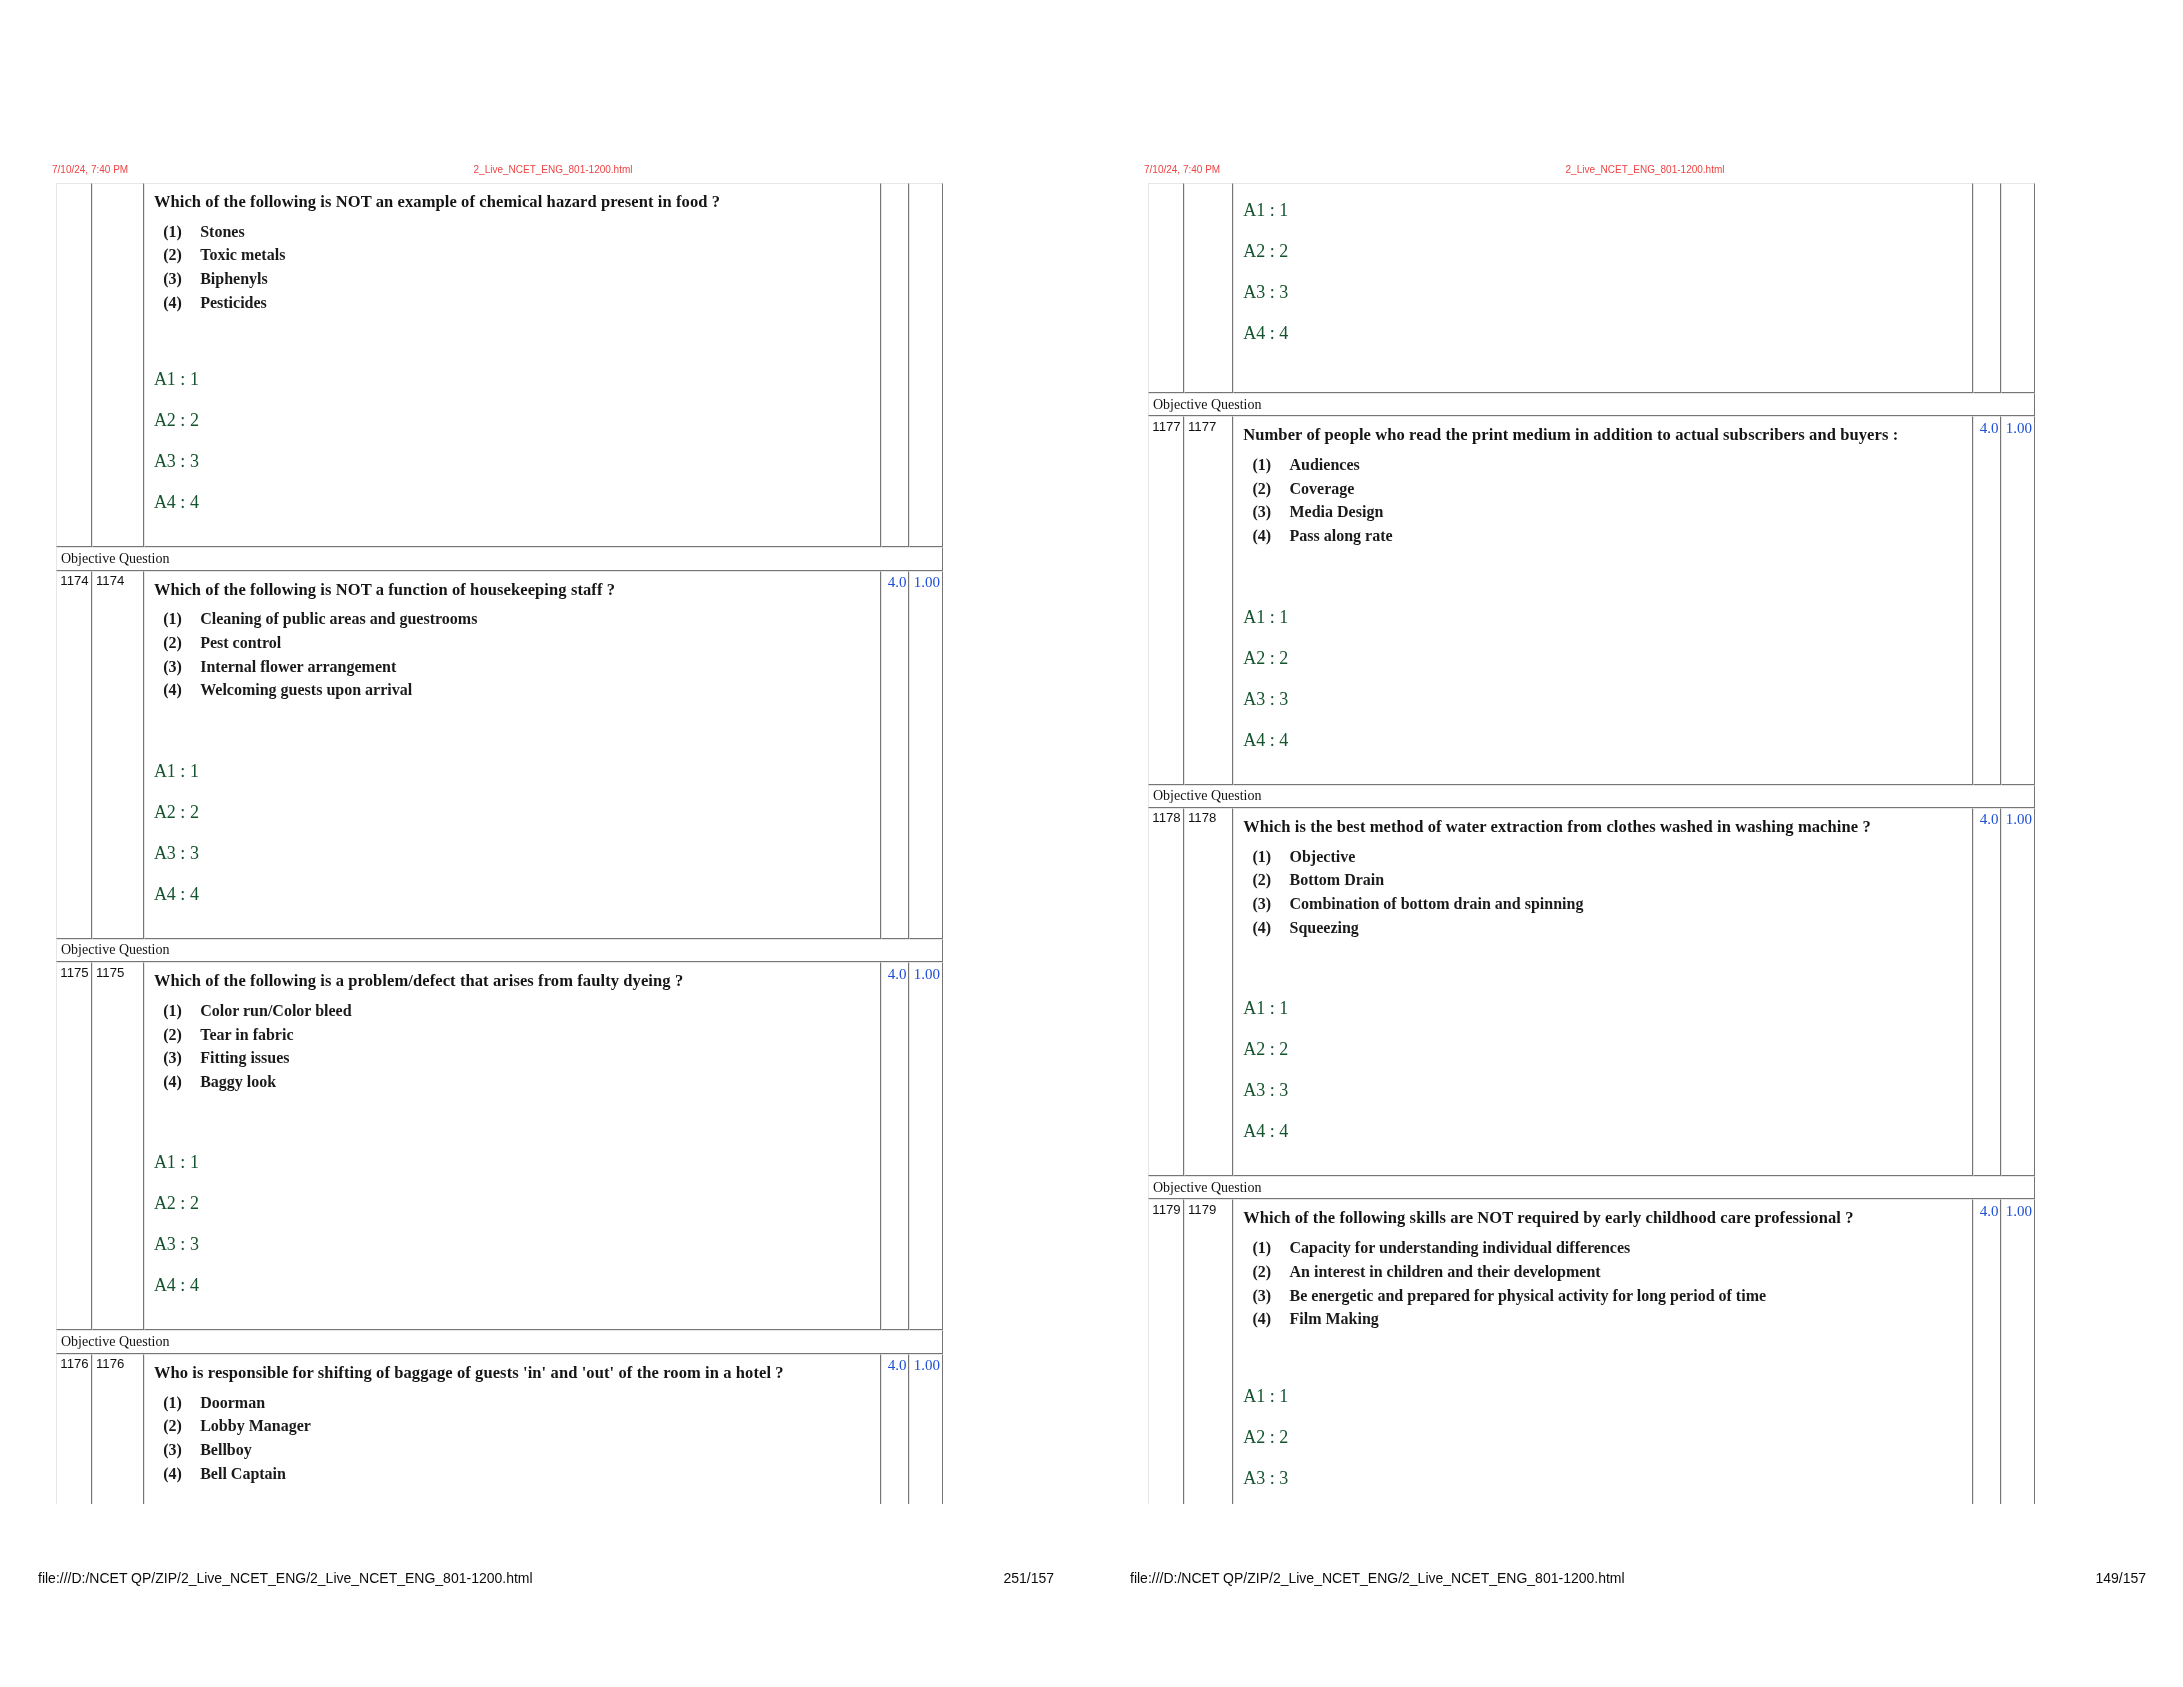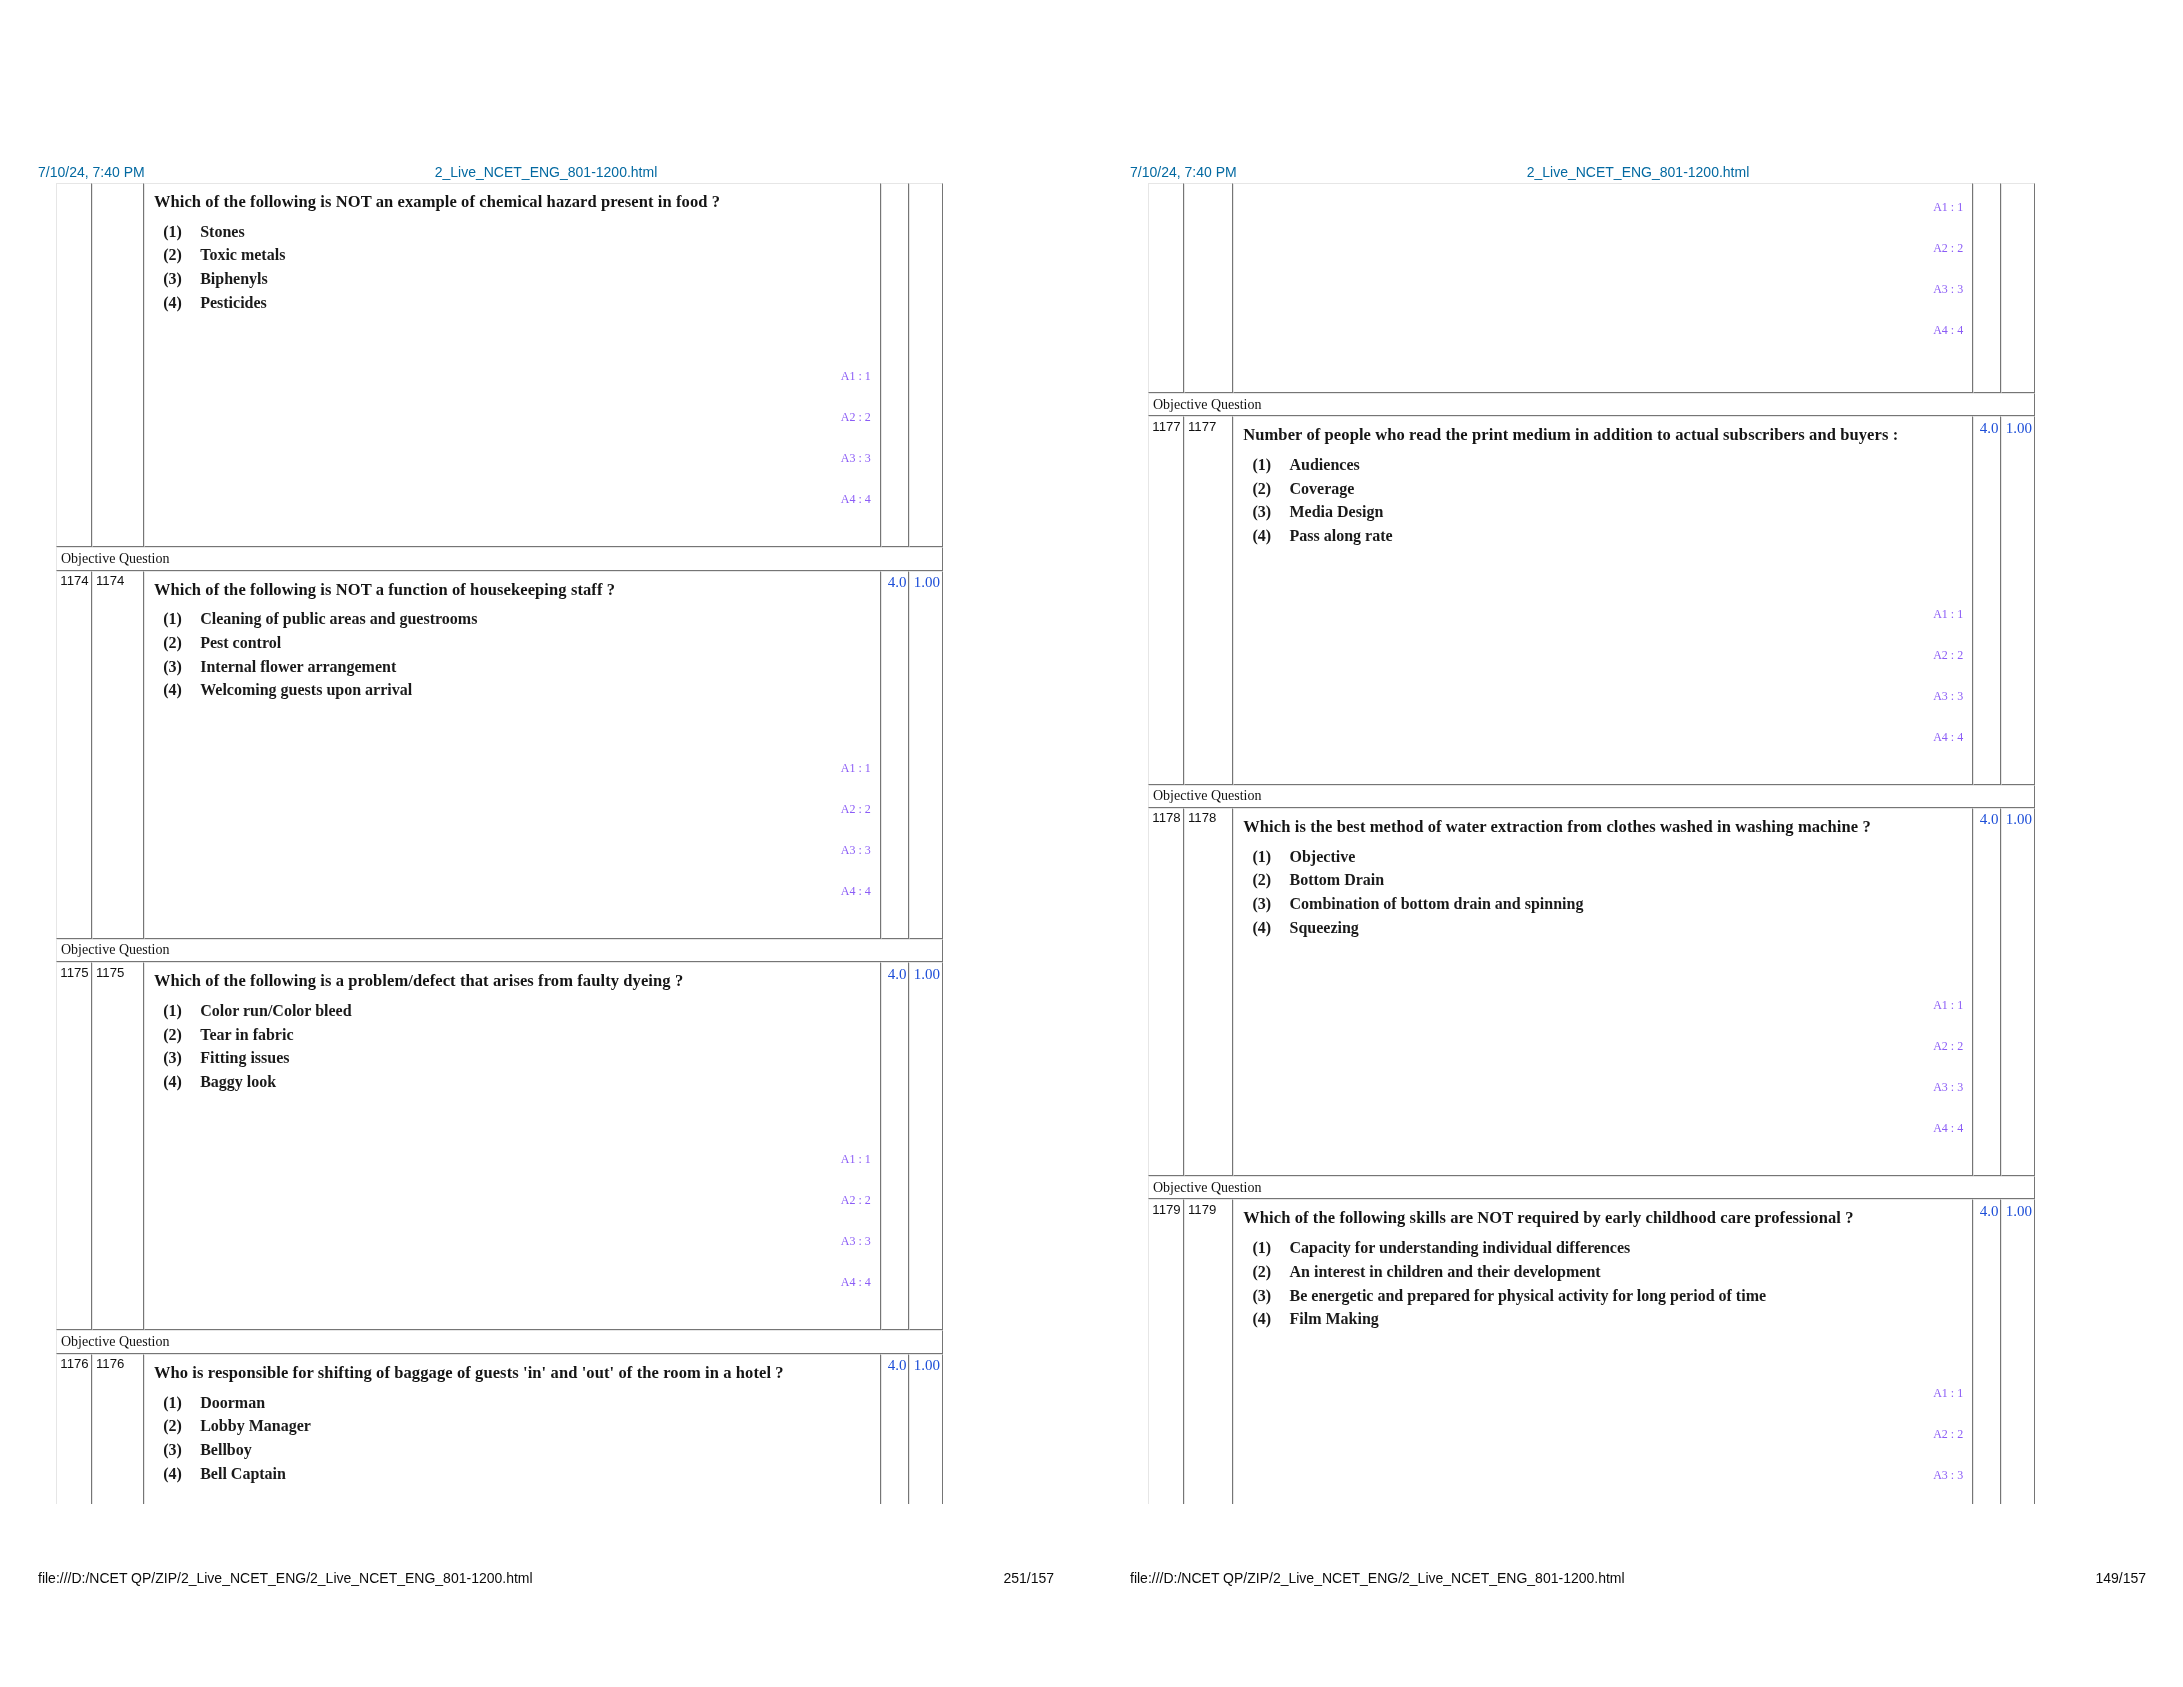--- a/index.html
+++ b/index.html
@@ -23,26 +23,26 @@
     height: 1687px;
     box-sizing: border-box;
   }
   .sheet-left  { left: 0; }
   .sheet-right { left: 1092px; }
 
   
   .page-head {
     position: absolute;
     top: 164px;
-    left: 38px;
+    left: 52px;
     right: 38px;
     height: 17px;
     font-family: "Liberation Sans", "DejaVu Sans", sans-serif;
-    font-size: 14px;
-    color: #0369a1;
+    font-size: 10px;
+    color: #ef4444;
     white-space: nowrap;
   }
   .page-head .ph-date {
     position: absolute;
     left: 0;
     top: 0;
   }
   .page-head .ph-file {
     position: absolute;
     left: 50%;
@@ -171,26 +171,25 @@
     display: inline-block;
     width: 37px;
   }
 
   
   .ablock {
     padding: 17px 9.3px 12px 9.3px;
   }
   .ablock .aline {
     font-family: "Liberation Serif", "DejaVu Serif", serif;
-    font-size: 12px;
-    color: #8b5cf6;
+    font-size: 18px;
+    color: #14532d;
     line-height: 1.1;
     height: 41px;
     white-space: nowrap;
-    text-align: right;
   }
 
   
   .qblock.tall   { min-height: 156px; }
   .ablock.tall   { min-height: 179px; }
   .clip-bottom   { overflow: hidden; }
 </style>
 </head>
 <body>
 

